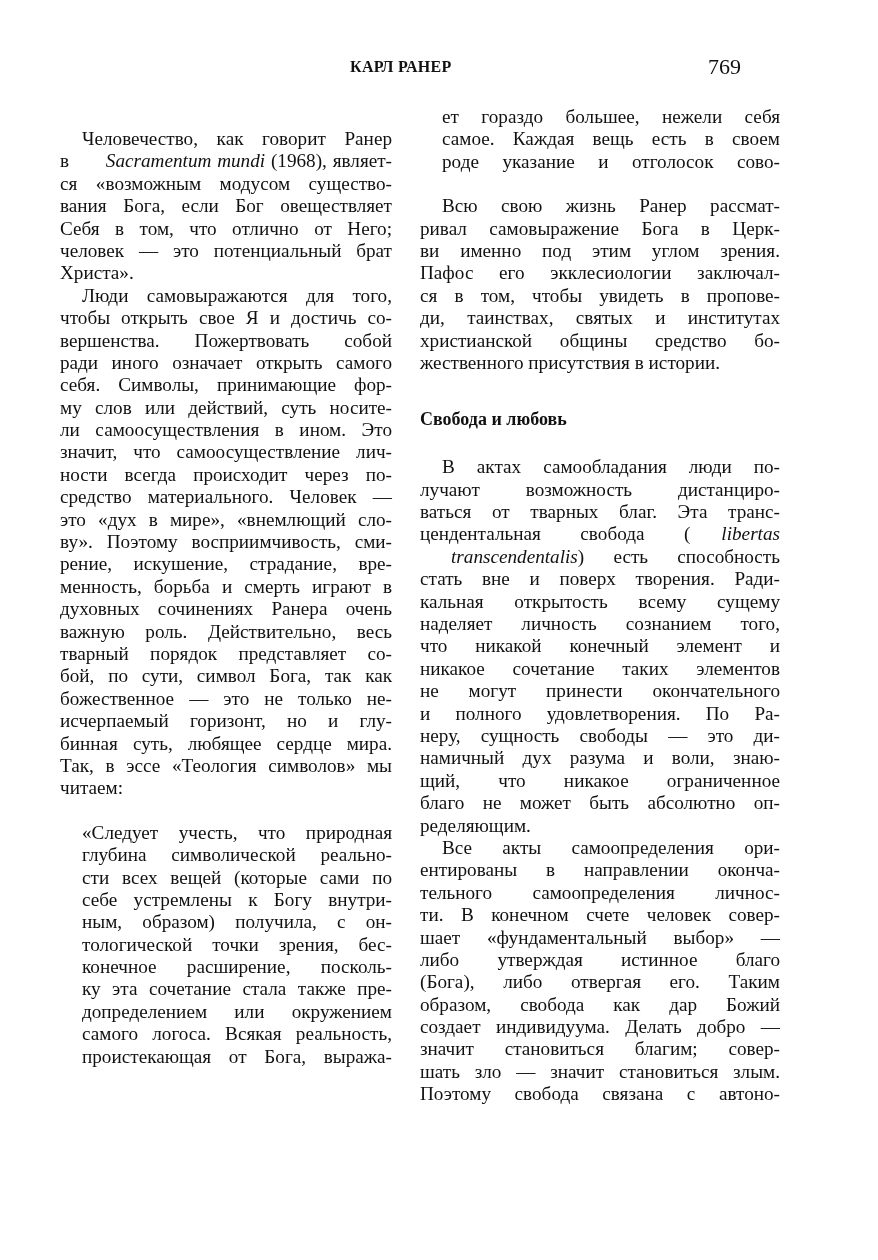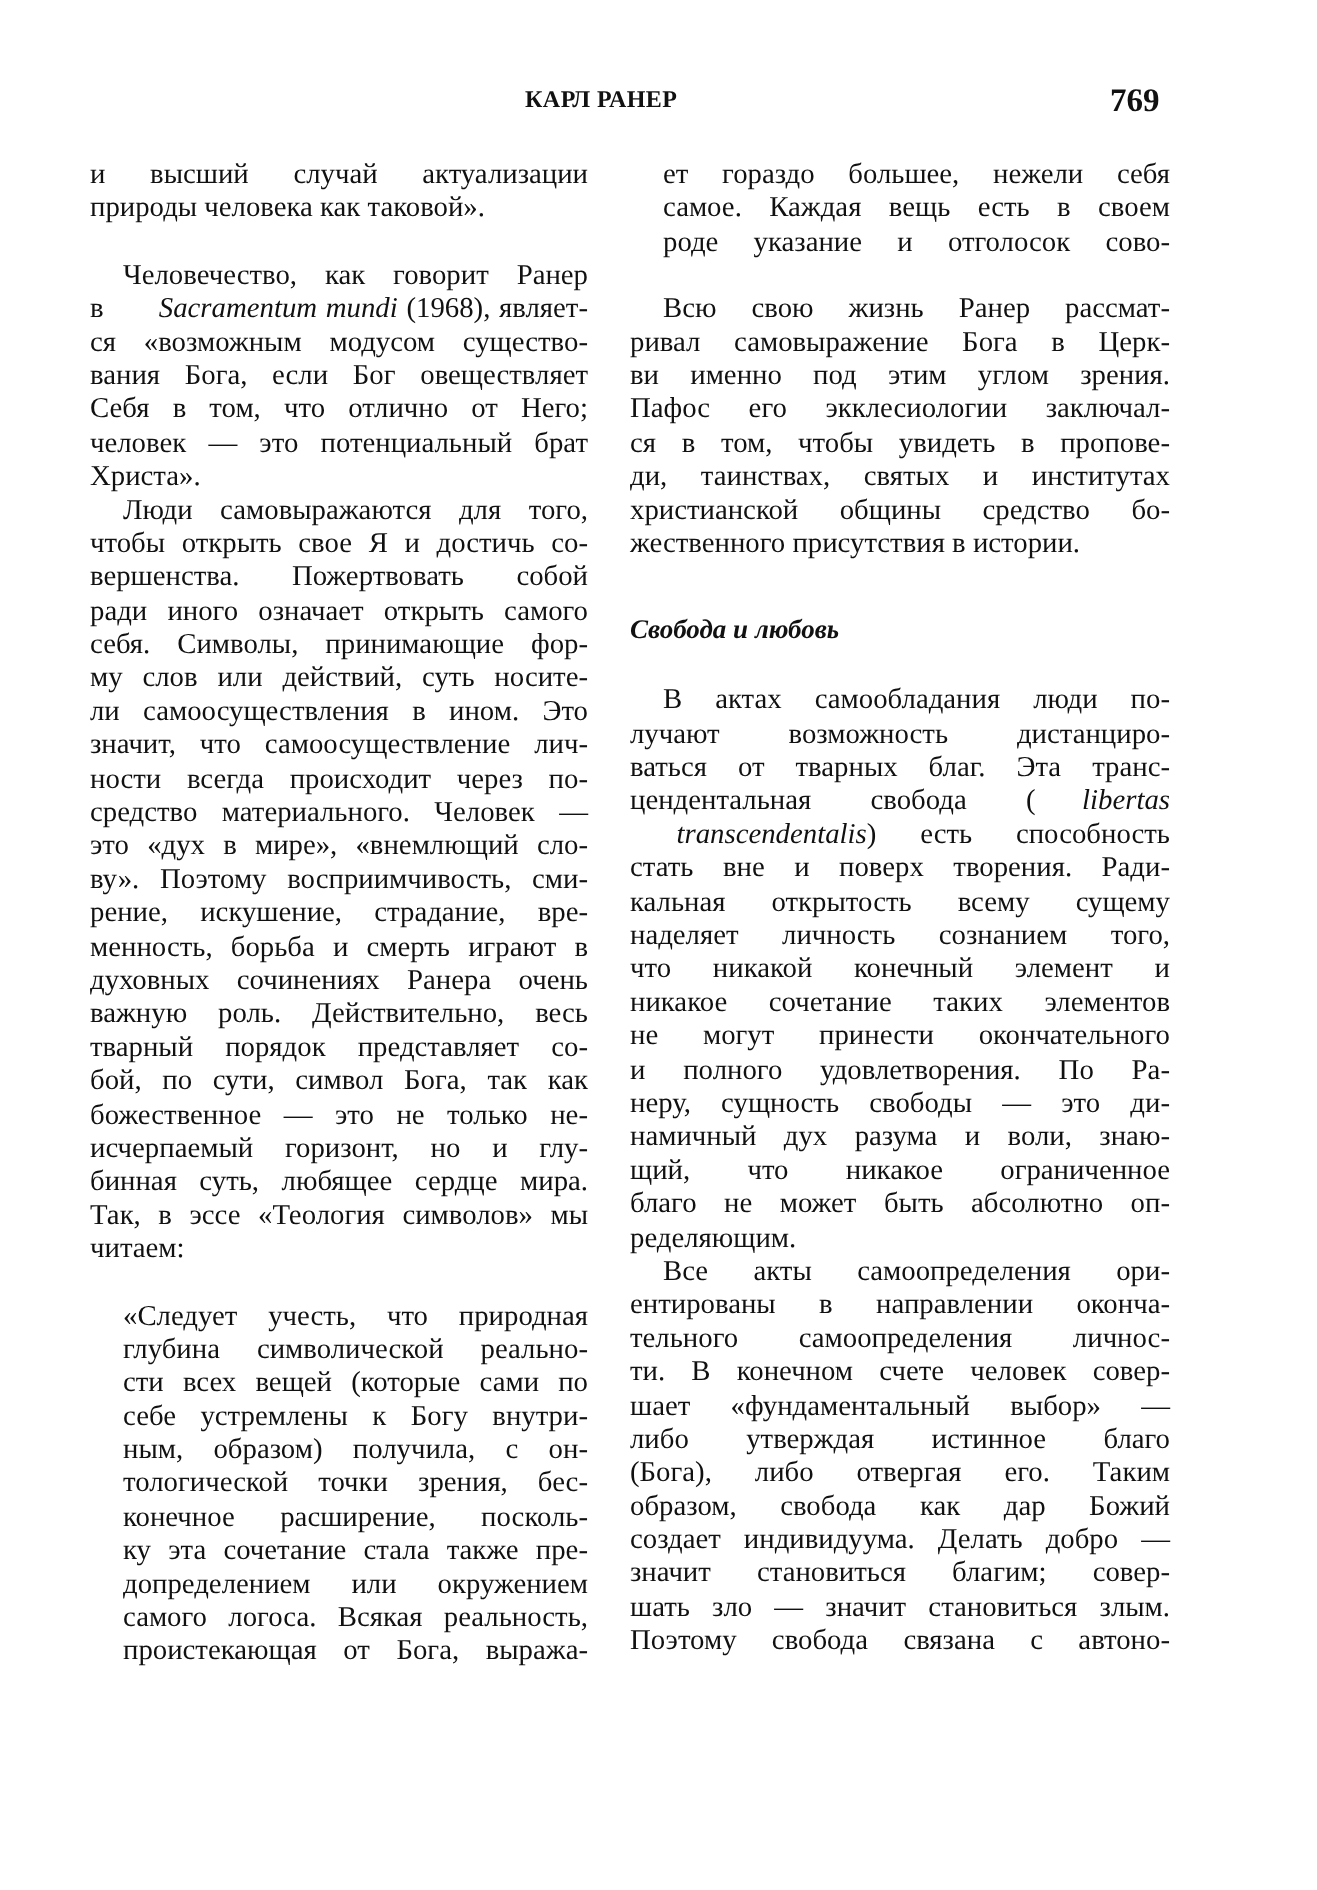--- a/index.html
+++ b/index.html
@@ -1,41 +1,37 @@
 <!DOCTYPE html>
 <html><head>
 <meta charset="utf-8">
 <style>
   html, body { margin: 0; padding: 0; background: #ffffff; }
   body { width: 878px; height: 1260px; position: relative; overflow: hidden; color: #111; }
   .page { position: absolute; left: 0; top: 0; width: 774px; height: 1260px; font-family: "Liberation Serif", "DejaVu Serif", serif; }
   .running-head { position: absolute; top: 58px; left: 350px; font-size: 16px; font-weight: bold; letter-spacing: 0.3px; }
-  .page-number { position: absolute; top: 54px; left: 740px; font-size: 22px; font-weight: bold; }
+  .page-number { position: absolute; top: 54px; left: 708px; font-size: 22px; font-weight: normal; }
   .col { position: absolute; font-size: 19.2px; line-height: 22.4px; }
   .col-left { left: 60px; top: 106px; width: 332px; }
   .col-right { left: 420px; top: 106px; width: 360px; }
   .line { display: block; white-space: nowrap; text-align: justify; text-align-last: justify; height: 22.4px; }
   .line.last { text-align-last: left; }
   .indent { padding-left: 22px; }
   .gap { height: 22px; }
-  .heading { display: block; font-style: italic; font-weight: bold; font-size: 18px; height: 22px; text-align-last: left; }
+  .heading { display: block; font-weight: bold; font-size: 18px; height: 22px; text-align-last: left; }
   i { font-style: italic; margin-left: 31px; }
 </style>
 </head>
 <body>
 
 <div class="page">
   <div class="running-head">КАРЛ РАНЕР</div>
   <div class="page-number">769</div>
 
   <div class="col col-left">
-    <div>
-      <span class="line">и высший случай актуализации</span>
-      <span class="line last">природы человека как таковой».</span>
-    </div>
     <div class="gap"></div>
     <div>
       <span class="line indent">Человечество, как говорит Ранер</span>
       <span class="line"><span>в </span><i>Sacramentum mundi</i><span> (1968), являет-</span></span>
       <span class="line">ся «возможным модусом существо-</span>
       <span class="line">вания Бога, если Бог овеществляет</span>
       <span class="line">Себя в том, что отлично от Него;</span>
       <span class="line">человек — это потенциальный брат</span>
       <span class="line last">Христа».</span>
     </div>

